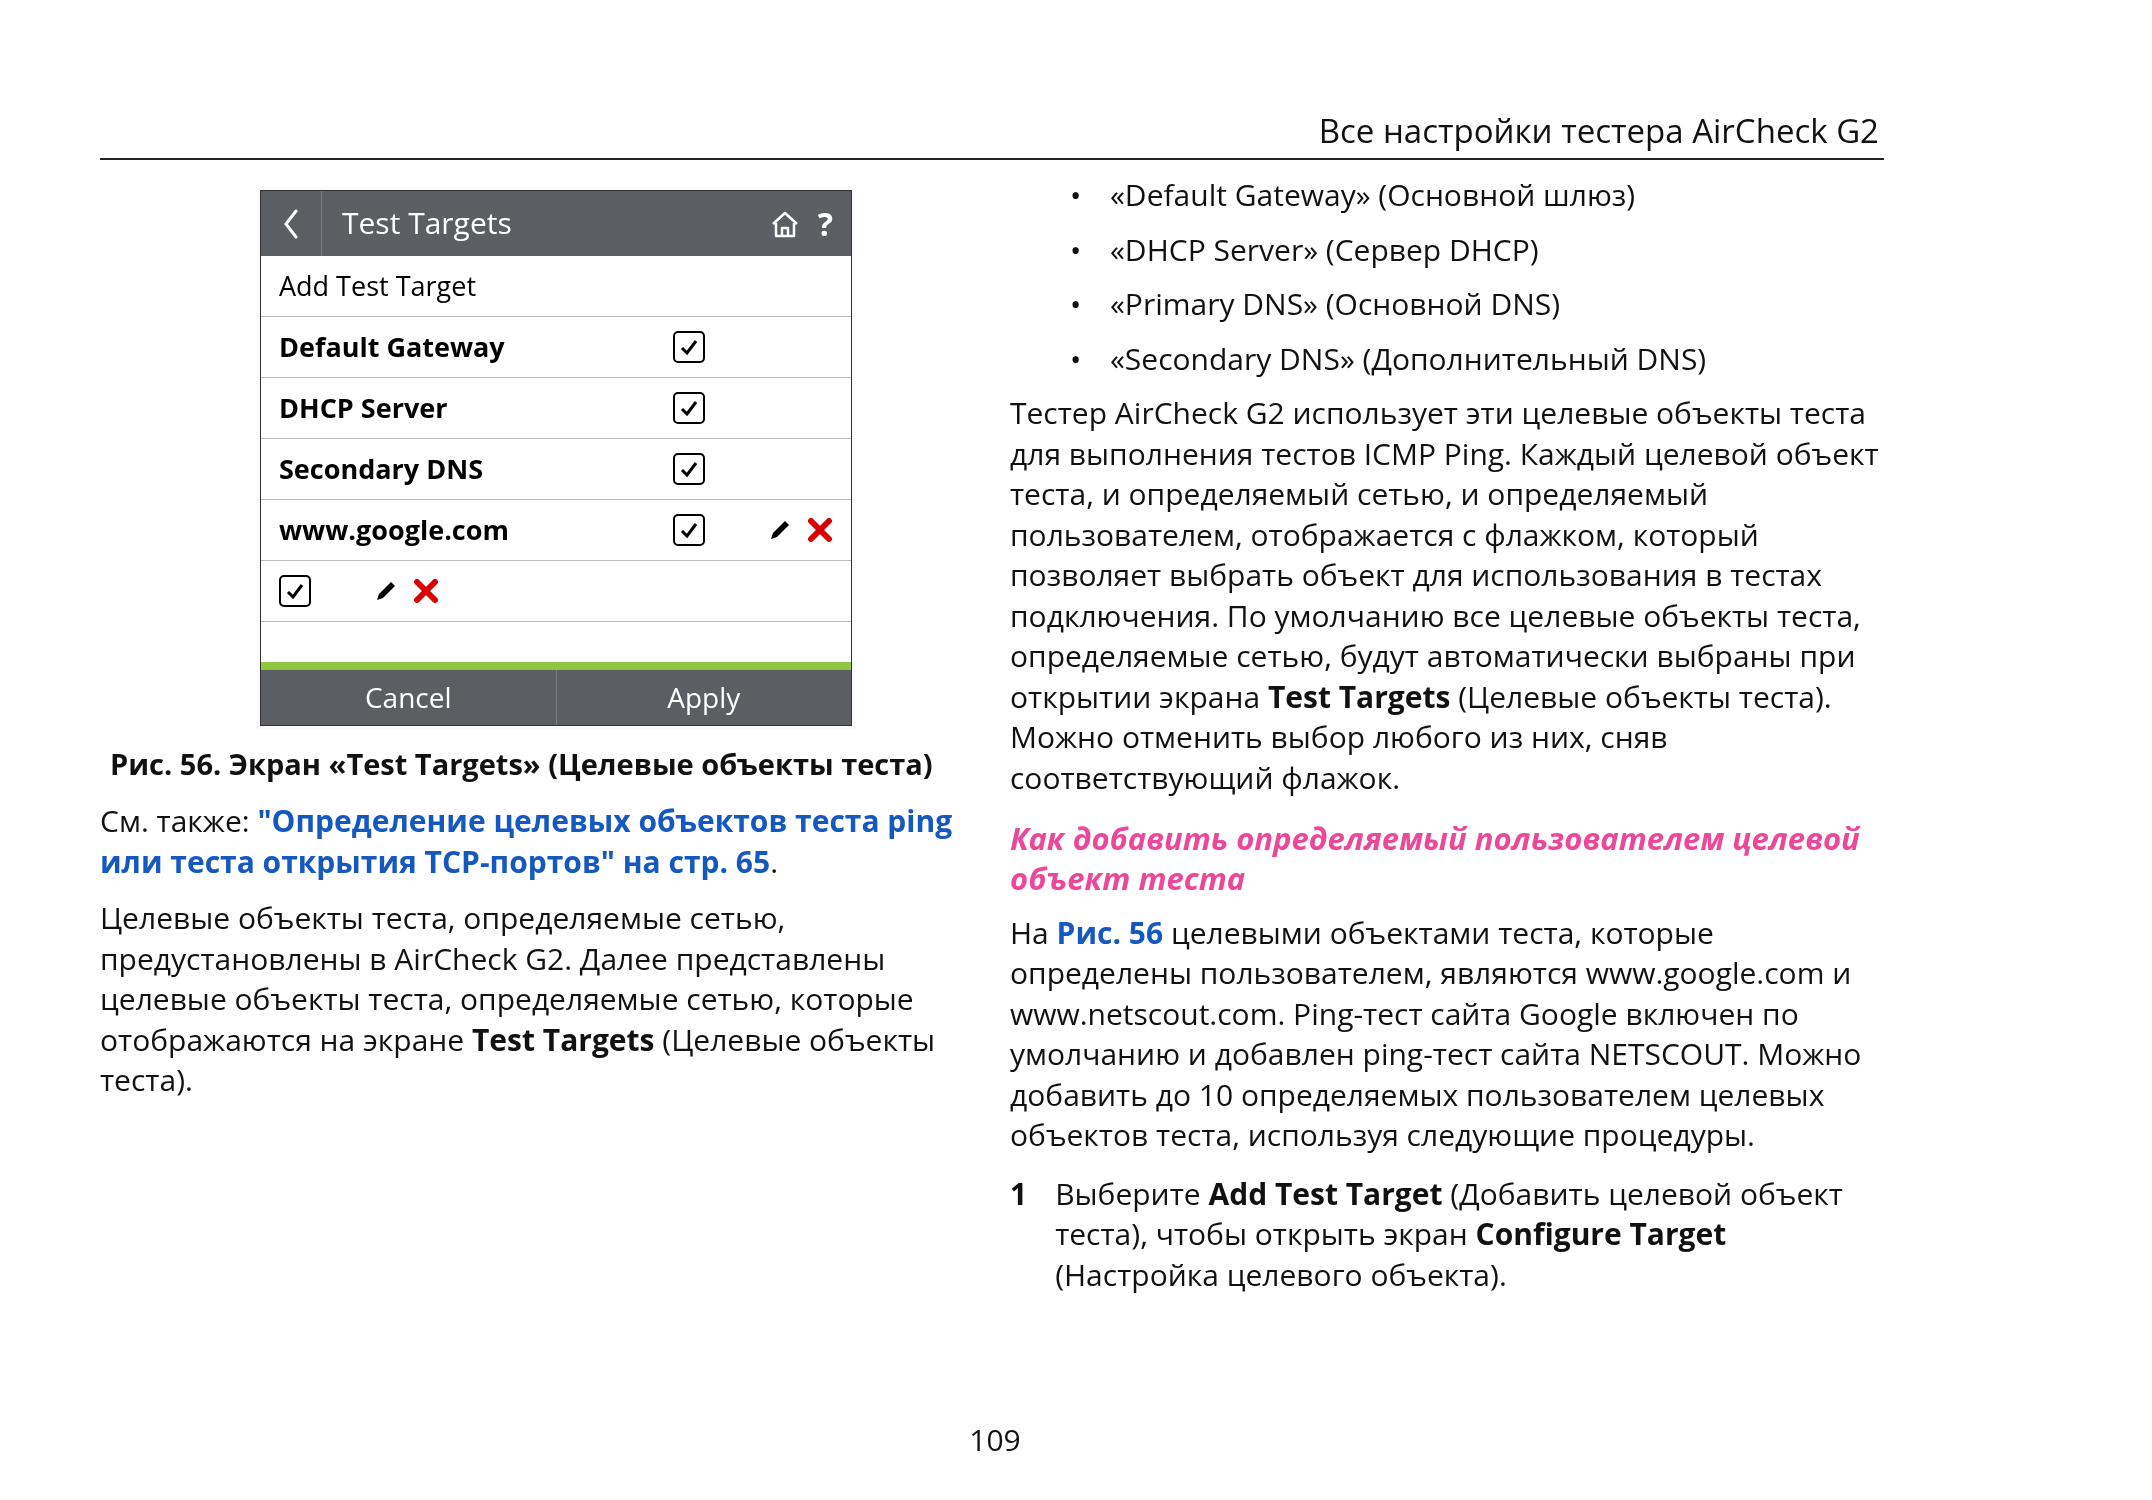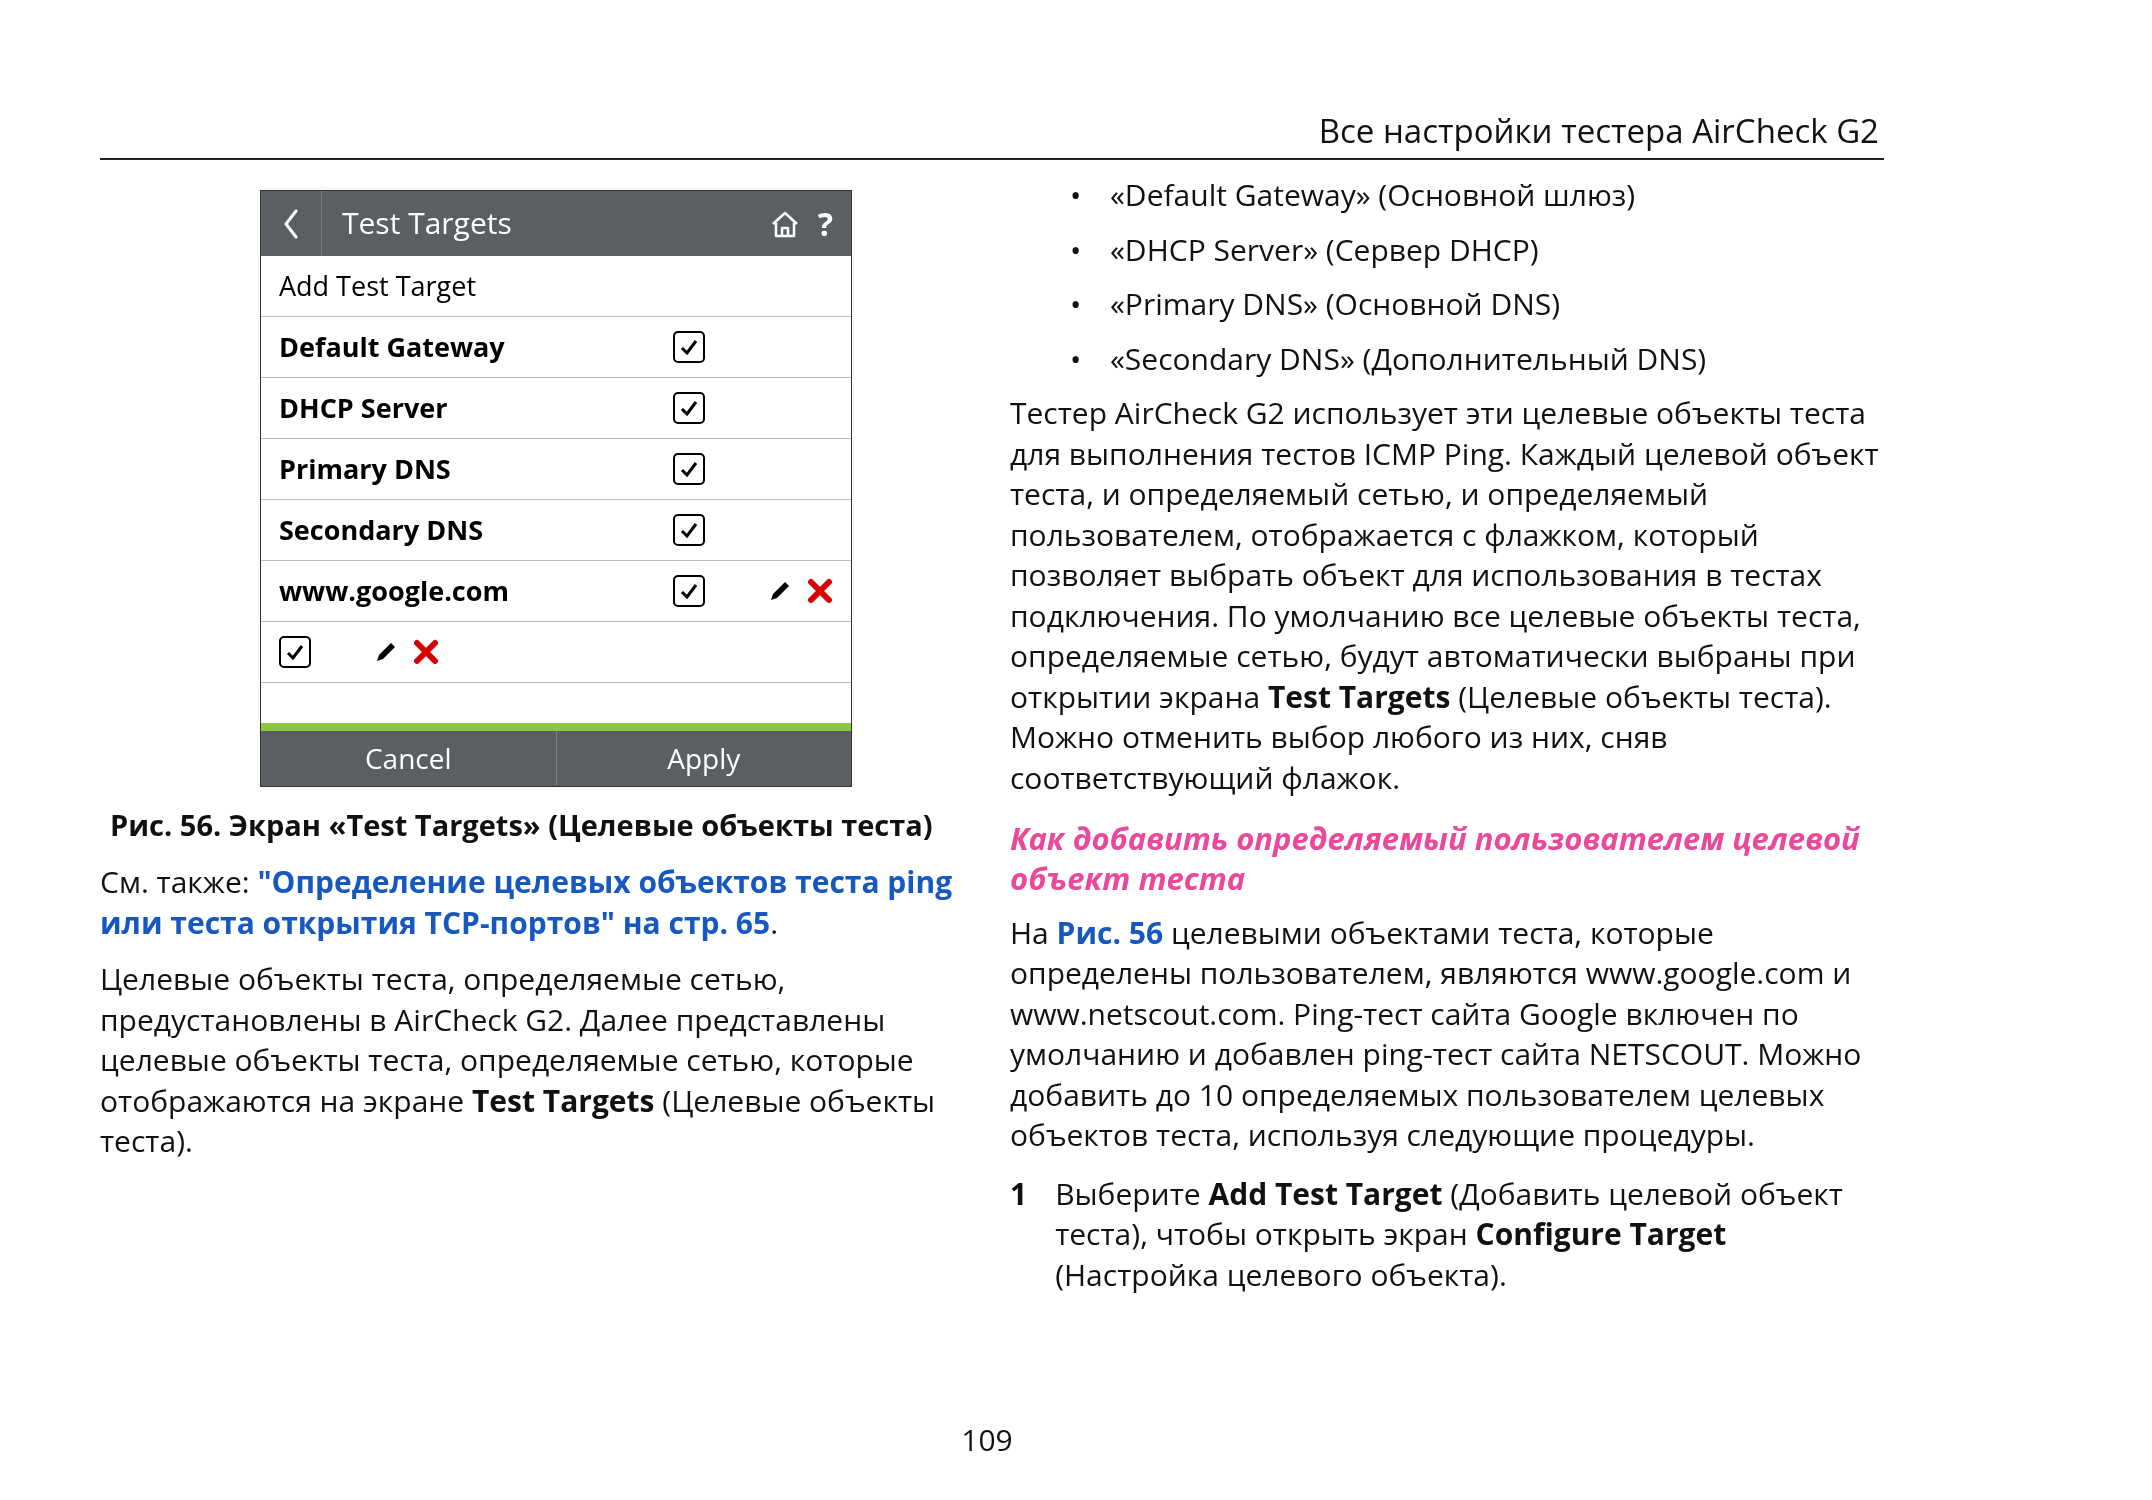--- a/index.html
+++ b/index.html
@@ -173,21 +173,21 @@
   .step .num{font-weight:700;}
   .step .txt{flex:1;}
   b{font-weight:700;}
 
   .page-number{
     position:absolute;
     bottom:40px;
     width:100%;
     text-align:center;
     font-size:30px;
-    left:0;
+    left:8px;
   }
 
   
   svg{display:block;}
 </style>
 </head>
 <body>
 
 <div class="page">
   <div class="header-text">Все настройки тестера AirCheck G2</div>
@@ -226,32 +226,20 @@
                 <path d="M3 11 L8 16 L17 4" stroke="#000" stroke-width="3" fill="none"></path>
               </svg>
             </span>
           <span class="actions placeholder">
               <span style="width:24px"></span>
               <span style="width:24px"></span>
             </span>
         </div>
         <div class="dev-row dev-row-item">
           <span class="label">DHCP Server</span>
-          <span class="cb">
-              <svg width="20" height="20" viewBox="0 0 20 20">
-                <path d="M3 11 L8 16 L17 4" stroke="#000" stroke-width="3" fill="none"></path>
-              </svg>
-            </span>
-          <span class="actions placeholder">
-              <span style="width:24px"></span>
-              <span style="width:24px"></span>
-            </span>
-        </div>
-        <div class="dev-row dev-row-item">
-          <span class="label">Primary DNS</span>
           <span class="cb">
               <svg width="20" height="20" viewBox="0 0 20 20">
                 <path d="M3 11 L8 16 L17 4" stroke="#000" stroke-width="3" fill="none"></path>
               </svg>
             </span>
           <span class="actions placeholder">
               <span style="width:24px"></span>
               <span style="width:24px"></span>
             </span>
         </div>

